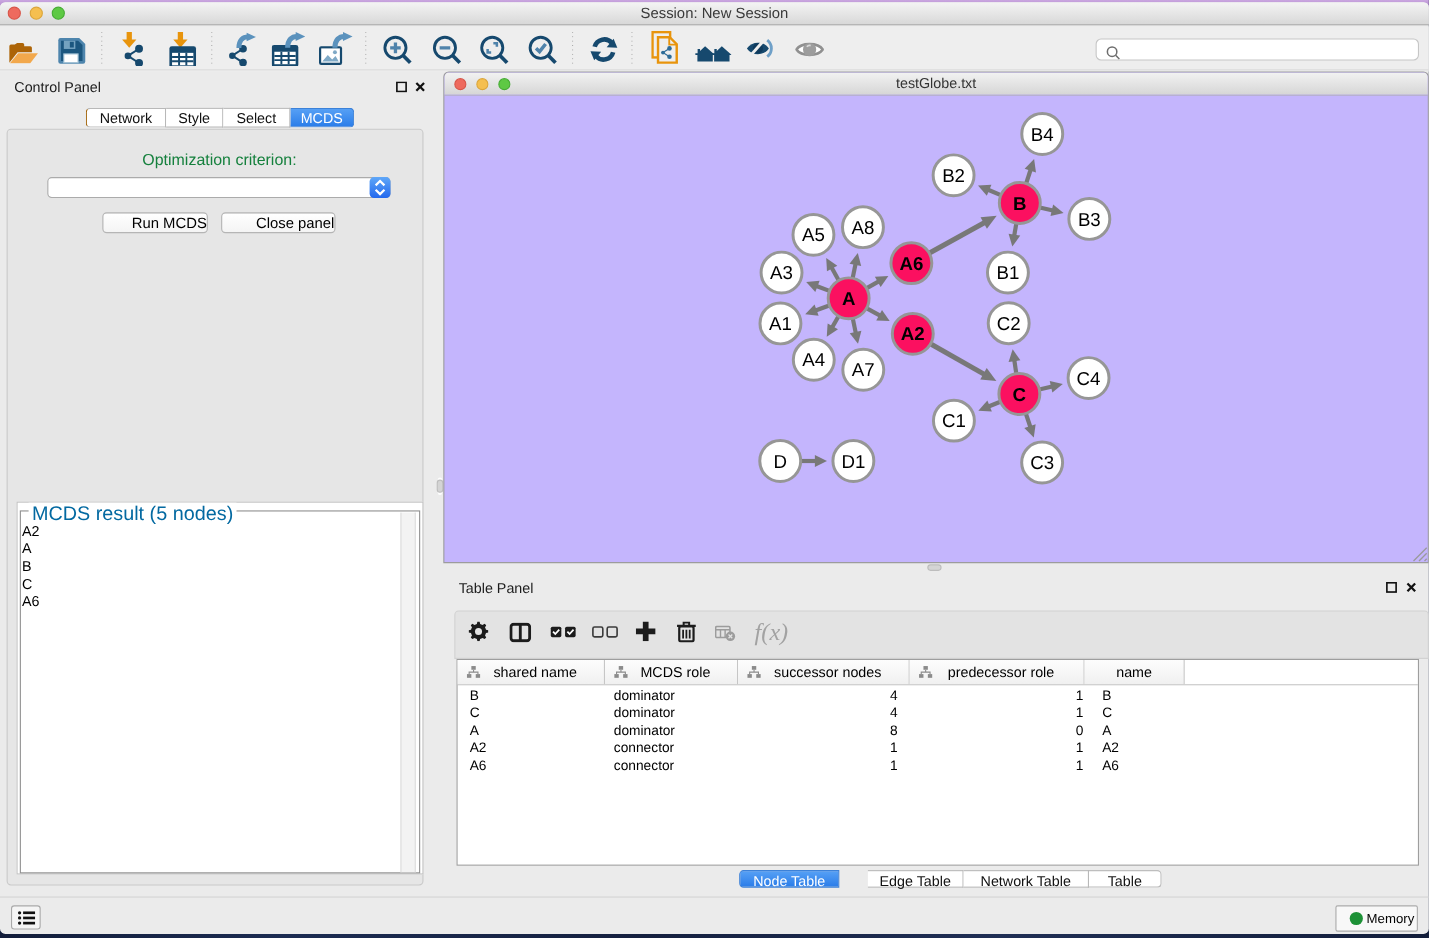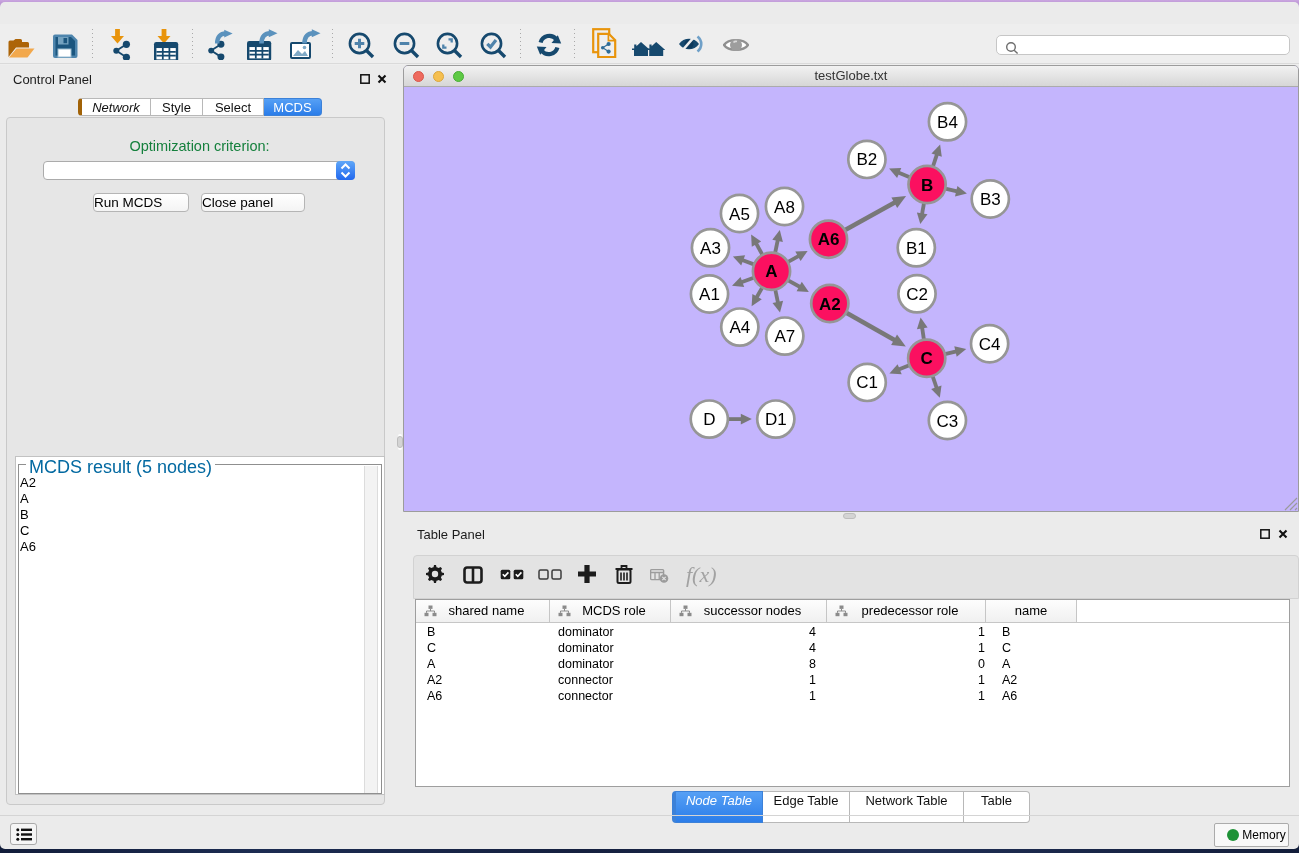--- a/index.html
+++ b/index.html
@@ -14,29 +14,29 @@
 #titlebar .title { width:100%; text-align:center; font-size:13.5px; color:#393939; line-height:20px; }
 .tl { border-radius:50%; width:12px; height:12px; top:4px; }
 
 #toolbar { left:0; top:22px; width:1299px; height:41px; background:#eeeeee; }
 .tsep { top:5px; width:1px; height:31px; background-image:linear-gradient(#a9a9a9 30%, rgba(0,0,0,0) 0%); background-size:1px 4px; }
 #searchbox { left:996px; width:294px; height:20px; background:#fff; border:1px solid #c6c6c6; border-radius:5px; }
 
 #cp-title { left:13px; top:70px; font-size:13px; color:#1c1c1c; }
 .tabrow { height:18px; display:flex; font-size:13px; }
 .tabrow .tab { background:#fff; border:1px solid #b8b8b8; border-left:none; color:#111; text-align:center; line-height:17px; }
-.tabrow .tab.first { border-left:4px solid #a16207; border-radius:4px 0 0 4px;font-style:italic; }
+.tabrow .tab.first { border-left:1px solid #a16207; border-radius:4px 0 0 4px; }
 .tabrow .tab.last { border-radius:0 4px 4px 0; }
 .tabrow .tab.sel { background:linear-gradient(#56a0f5,#2b7de9); border-color:#3c81d8; color:#fff; }
 #cp-panel { left:6px; top:115px; width:379px; height:688px; background:#e6e6e6; border:1px solid #c9c9c9; border-radius:4px; }
 #opt-label { left:8px; top:136px; width:383px; text-align:center; font-size:14.5px; color:#15803d; }
 #dropdown { left:43px; top:159px; width:312px; height:19px; background:#fff; border:1px solid #ababab; border-radius:4px; font-size:13.5px; }
 #dropdown .txt { position:absolute; left:0; top:0; width:282px; text-align:center; line-height:18px; color:#000; font-size:14.2px; }
 #dropdown .cap { position:absolute; right:-1px; top:-1px; width:19px; height:19px; border-radius:4px; background:linear-gradient(#5fa7f8,#2268ee); }
-.btn { background:linear-gradient(#ffffff,#f4f4f4); border:1px solid #b5b5b5; border-radius:4px; font-size:13.5px; text-align:left; color:#000; }
+.btn { background:linear-gradient(#ffffff,#f4f4f4); border:1px solid #b5b5b5; border-radius:4px; font-size:13.5px; text-align:right; color:#000; }
 #mcds-box { left:15px; top:454px; width:370px; height:339px; background:#fff; border:1px solid #c2c2c2; }
 #mcds-fs { position:absolute; left:2px; top:7px; width:364px; height:330px; border:1px solid #8f8f8f; }
 #mcds-legend { position:absolute; left:7px; top:-8px; background:#fff; padding:0 3px; font-size:18px; color:#0369a1; }
 #mcds-list { position:absolute; left:4px; top:18px; font-size:13px; line-height:16px; color:#000; }
 #mcds-sb { position:absolute; right:6px; top:9px; width:14px; height:327px; background:#f3f3f3; border-left:1px solid #dcdcdc; border-right:1px solid #dcdcdc; }
 
 .vgrab { left:396.5px; top:434px; width:6px; height:12px; background:#d4d4d4; border:1px solid #bdbdbd; border-radius:3px; box-shadow:0 -3px 0 -1px #fdfdfd, 0 3px 0 -1px #fdfdfd; }
 .hgrab { left:843px; top:511px; width:13px; height:6px; background:#d4d4d4; border:1px solid #bdbdbd; border-radius:3px; }
 
 #netwin { left:403px; top:63px; width:896px; height:447px; border:1px solid #9c9c9c; border-radius:5px 5px 0 0; background:#c4b5fd; }
@@ -44,30 +44,36 @@
 #net-titlebar .title { width:100%; text-align:center; font-size:13px; color:#333; line-height:20px; }
 .tl2 { border-radius:50%; width:11px; height:11px; top:5px; }
 
 #tp-title { left:417px; top:525px; font-size:13px; color:#1c1c1c; }
 #tp-toolbar { left:413px; top:553px; width:886px; height:44px; background:#e3e3e3; border:1px solid #d2d2d2; border-radius:4px 4px 0 0; }
 #tbl { left:415px; top:597px; width:875px; height:188px; background:#fff; border:1px solid #9e9e9e; }
 .th { position:absolute; top:0; height:22px; border-right:1px solid #c6c6c6; background:linear-gradient(#fdfdfd,#f0f0f0); }
 .th .lbl { position:absolute; top:0; width:100%; text-align:center; font-size:13px; line-height:21px; color:#000; }
 #thead-line { position:absolute; left:0; top:22px; width:873px; height:1px; background:#c6c6c6; }
 .td { position:absolute; font-size:12.5px; color:#000; line-height:16px; }
-.bottabs { left:672px; top:790px; height:32px; display:flex; font-size:13px; }
+.bottabs { left:672px; top:790px; height:16px; display:flex; font-size:13px; }
 
 #statusline { left:0; top:813px; width:1299px; height:1px; background:#d4d4d4; }
 #listbtn { left:10px; top:821px; width:27px; height:22px; background:#f5f5f5; border:1px solid #a9a9a9; border-radius:3px; }
 #membtn { left:1214px; top:821px; width:75px; height:24px; background:#f8f8f8; border:1px solid #ababab; border-radius:2px; font-size:12px; color:#000; line-height:23px; }
 svg text { font-family:"Liberation Sans", sans-serif; }
 </style></head><body>
 <div class="abs" id="desktop-top"></div>
 <div class="abs" id="desktop-bottom"></div>
 <div class="abs" id="appwin">
+  <div class="abs" id="titlebar">
+    <div class="title">Session: New Session</div>
+    <div class="abs tl" style="left:7px; background:#ee6a5e; border:0.5px solid #d8564a;"></div>
+    <div class="abs tl" style="left:26.5px; background:#f5bf4f; border:0.5px solid #dca63b;"></div>
+    <div class="abs tl" style="left:47px; background:#5ec944; border:0.5px solid #47ad35;"></div>
+  </div>
   <div class="abs" id="toolbar">
       <div class="abs tsep" style="left:92px"></div>
 <div class="abs tsep" style="left:192px"></div>
 <div class="abs tsep" style="left:332px"></div>
 <div class="abs tsep" style="left:520px"></div>
 <div class="abs tsep" style="left:574px"></div>
 <svg class="abs" style="left:7px;top:9px" width="28" height="25" viewBox="0 0 28 25">
         <path d="M1.5 24 V9 Q1.5 7.5 3 7.5 H6.5 L8.5 6 H13.5 Q15 6 15 7.5 V9 H20.5 Q22 9 22 10.5 V14.5 H9 L1.5 24 Z" fill="#ad6407"></path>
         <path d="M2 24.5 L9.5 15.5 H27.5 L20.5 24.5 Z" fill="#f2a84c"></path>
       </svg>
@@ -440,21 +446,21 @@
 <div class="td" style="left:411px;top:72px;width:158px;text-align:right;">1</div>
 <div class="td" style="left:586px;top:72px;">A2</div>
 <div class="td" style="left:11px;top:88px;">A6</div>
 <div class="td" style="left:142px;top:88px;">connector</div>
 <div class="td" style="left:255px;top:88px;width:145px;text-align:right;">1</div>
 <div class="td" style="left:411px;top:88px;width:158px;text-align:right;">1</div>
 <div class="td" style="left:586px;top:88px;">A6</div>
 </div>
 <div class="abs tabrow bottabs" style="top:789px;">
  <div class="tab first sel" style="width:91px;">Node Table</div>
- <div class="tab" style="width:87px;">Edge Table</div>
+ <div class="tab" style="width:87px;margin-left:26px;">Edge Table</div>
  <div class="tab" style="width:114px;">Network Table</div>
  <div class="tab last" style="width:66px;">Table</div>
 </div>
 <div class="abs" id="statusline"></div>
 <div class="abs" id="listbtn">
       <svg class="abs" style="left:5px;top:4px" width="16" height="13" viewBox="0 0 16 13">
 <circle cx="1.8" cy="1.8" r="1.5" fill="#111"></circle>
         <rect x="5" y="0.6" width="11" height="2.4" fill="#111"></rect>
 <circle cx="1.8" cy="6.5" r="1.5" fill="#111"></circle>
         <rect x="5" y="5.3" width="11" height="2.4" fill="#111"></rect>

